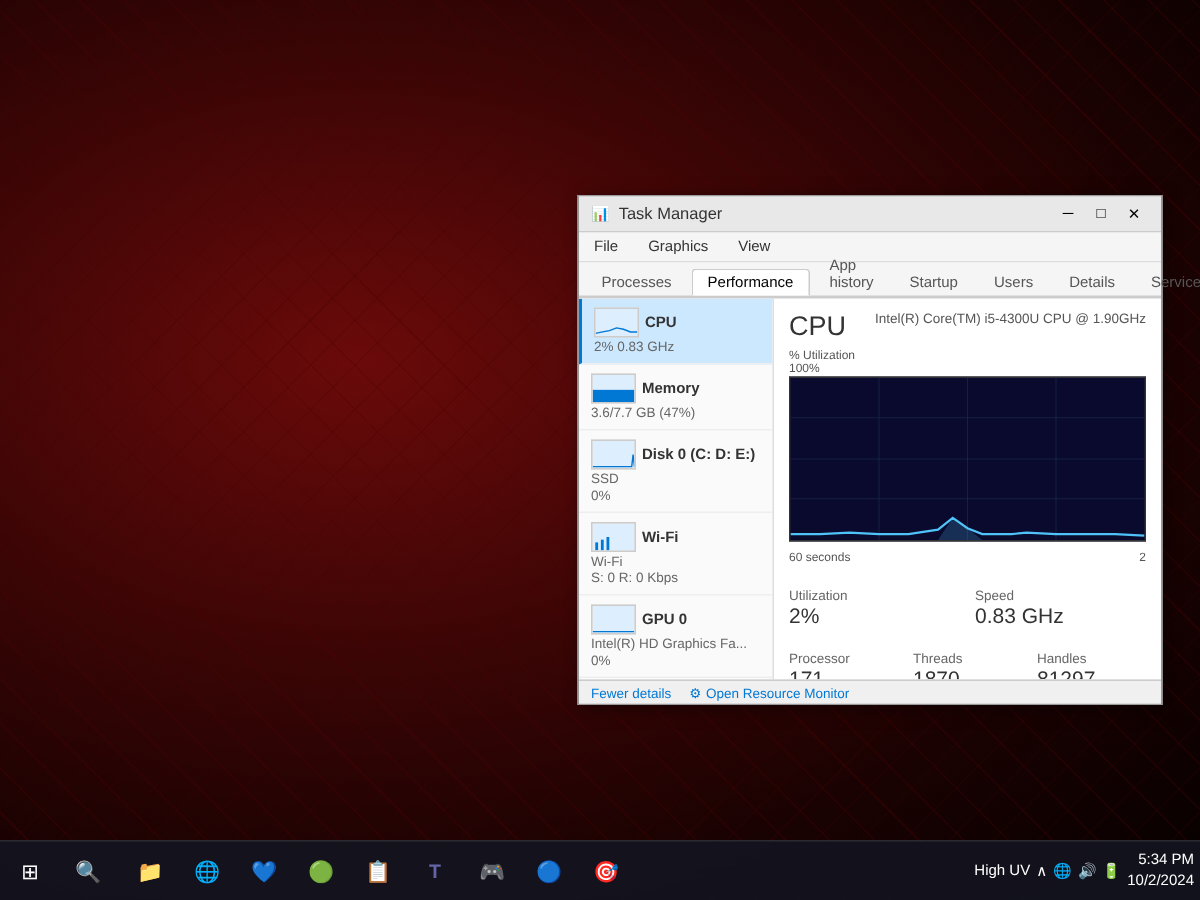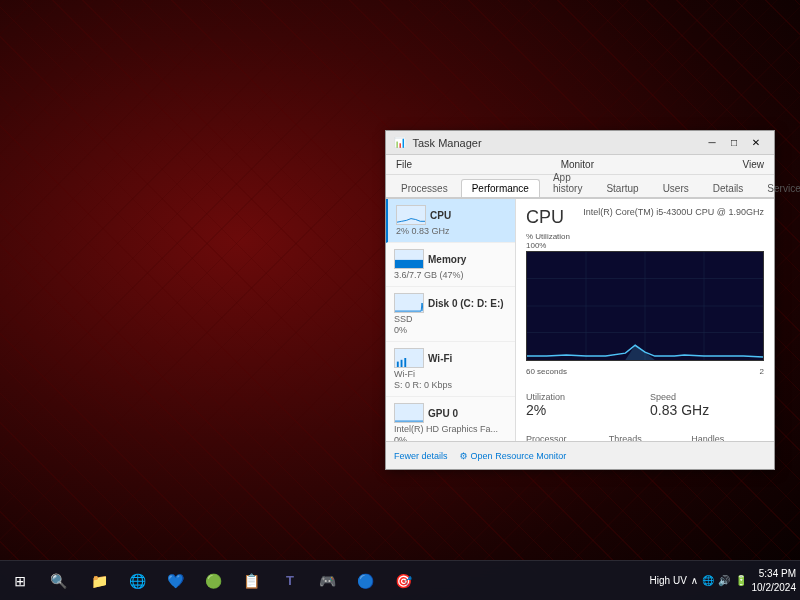--- a/index.html
+++ b/index.html
@@ -150,22 +150,22 @@
       cursor: pointer;
       border-radius: 2px;
     }
 
     .tm-menubar {
       background: #f5f5f5;
       height: 20px;
       display: flex;
       align-items: center;
       padding: 0 6px;
+      gap: 12px;
       border-bottom: 1px solid #ddd;
-      justify-content: space-between;
     }
 
     .tm-menu-item {
       font-size: 10px;
       color: #333;
       cursor: pointer;
       padding: 2px 4px;
     }
 
     .tm-tabs {
@@ -339,21 +339,21 @@
 
     .uptime-block {
       margin-top: 4px;
     }
 
     .uptime-label { font-size: 9px; color: #666; }
     .uptime-val { font-size: 13px; color: #333; }
 
     
     .tm-footer {
-      height: 28px;
+      height: 16px;
       background: #f0f0f0;
       border-top: 1px solid #ccc;
       display: flex;
       align-items: center;
       padding: 0 8px;
       gap: 12px;
     }
 
     .tm-footer-link {
       font-size: 9px;
@@ -376,21 +376,21 @@
     <span class="tm-title-text">Task Manager</span>
     <div class="tm-window-controls">
       <div class="tm-control-btn">─</div>
       <div class="tm-control-btn">□</div>
       <div class="tm-control-btn tm-control-close">✕</div>
     </div>
   </div>
 
   <div class="tm-menubar">
     <span class="tm-menu-item">File</span>
-    <span class="tm-menu-item">Monitor</span>
+    <span class="tm-menu-item">Graphics</span>
     <span class="tm-menu-item">View</span>
   </div>
 
   <div class="tm-tabs">
     <div class="tm-tab">Processes</div>
     <div class="tm-tab active">Performance</div>
     <div class="tm-tab">App history</div>
     <div class="tm-tab">Startup</div>
     <div class="tm-tab">Users</div>
     <div class="tm-tab">Details</div>

